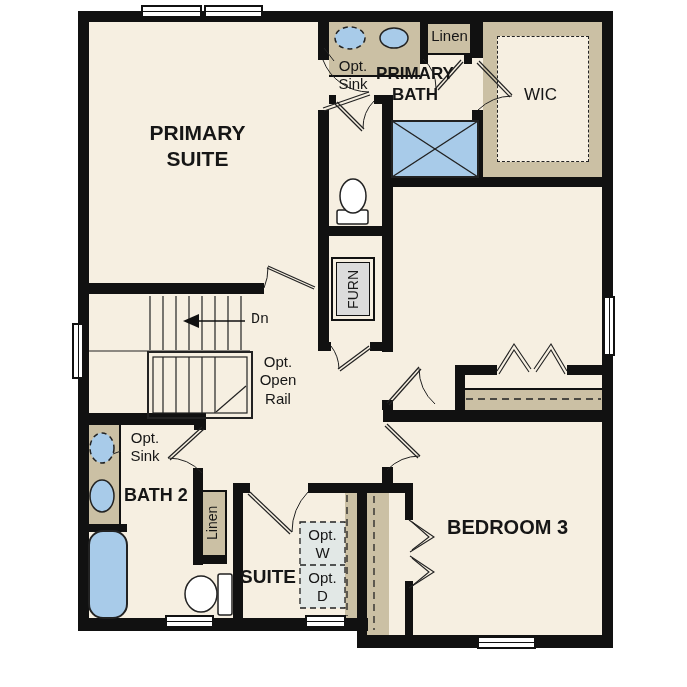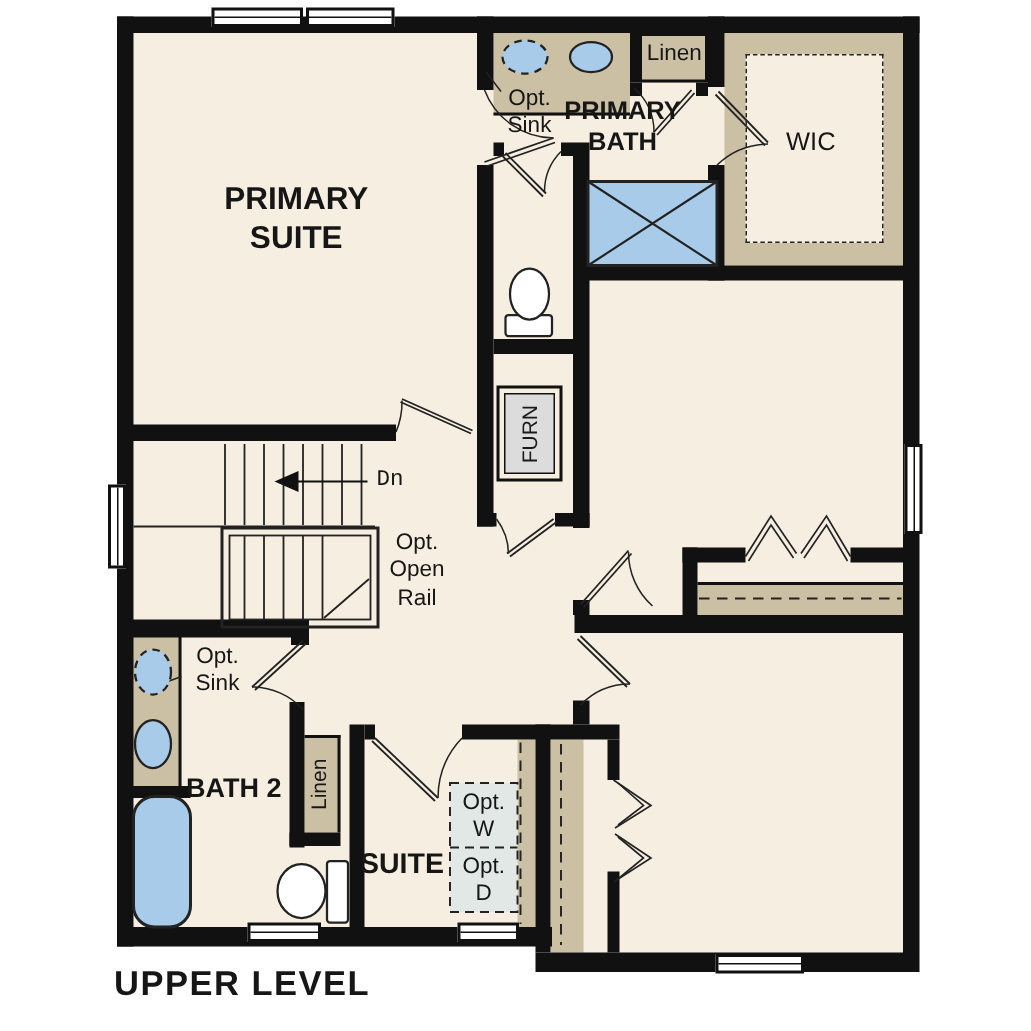--- a/index.html
+++ b/index.html
@@ -213,27 +213,28 @@
   </div>
 
   <div class="lbl bold ctr" style="left:110px; top:120px; width:175px; font-size:21px;">PRIMARY
 SUITE</div>
   <div class="lbl bold ctr" style="left:355px; top:64px; width:120px; font-size:17px;">PRIMARY
 BATH</div>
   <div class="lbl" style="left:524px; top:85px; font-size:17px;">WIC</div>
   <div class="lbl ctr" style="left:427px; top:27px; width:45px; font-size:15px;">Linen</div>
   <div class="lbl ctr" style="left:328px; top:57px; width:50px; font-size:15px;">Opt.
 Sink</div>
+  <div class="lbl bold ctr" style="left:405px; top:515px; width:205px; font-size:20px;">BEDROOM 3</div>
   <div class="lbl" style="left:251px; top:311px; font-size:15px;font-family:Liberation Mono, monospace;">Dn</div>
   <div class="lbl ctr" style="left:245px; top:353px; width:66px; font-size:15px;">Opt.
 Open
 Rail</div>
   <div class="lbl ctr" style="left:120px; top:429px; width:50px; font-size:15px;">Opt.
 Sink</div>
-  <div class="lbl bold" style="left:124px; top:485px; font-size:18px;margin-top:30px;">BATH 2</div>
+  <div class="lbl bold" style="left:124px; top:485px; font-size:18px;">BATH 2</div>
   <div class="lbl vtext" style="left:204px; top:491px; width:22px; height:63px; font-size:14px;">Linen</div>
   <div class="lbl bold" style="left:240px; top:565px; font-size:19px;">SUITE</div>
   <div class="lbl ctr" style="left:300px; top:526px; width:45px; font-size:15px;">Opt.
 W</div>
   <div class="lbl ctr" style="left:300px; top:569px; width:45px; font-size:15px;">Opt.
 D</div>
 
   <div class="win" style="left:141px; top:5px; width:61px; height:13px;">
       <div class="midh"></div>
     </div>
@@ -249,14 +250,13 @@
   <div class="win" style="left:165px; top:615px; width:49px; height:13px;">
       <div class="midh"></div>
     </div>
   <div class="win" style="left:305px; top:615px; width:41px; height:13px;">
       <div class="midh"></div>
     </div>
   <div class="win" style="left:477px; top:636px; width:59px; height:13px;">
       <div class="midh"></div>
     </div>
 
-  <div class="lbl bold" style="left:76px; top:641px; font-size:23px; letter-spacing:1px;">UPPER LEVEL</div>
 </div>
 
 </body></html>

